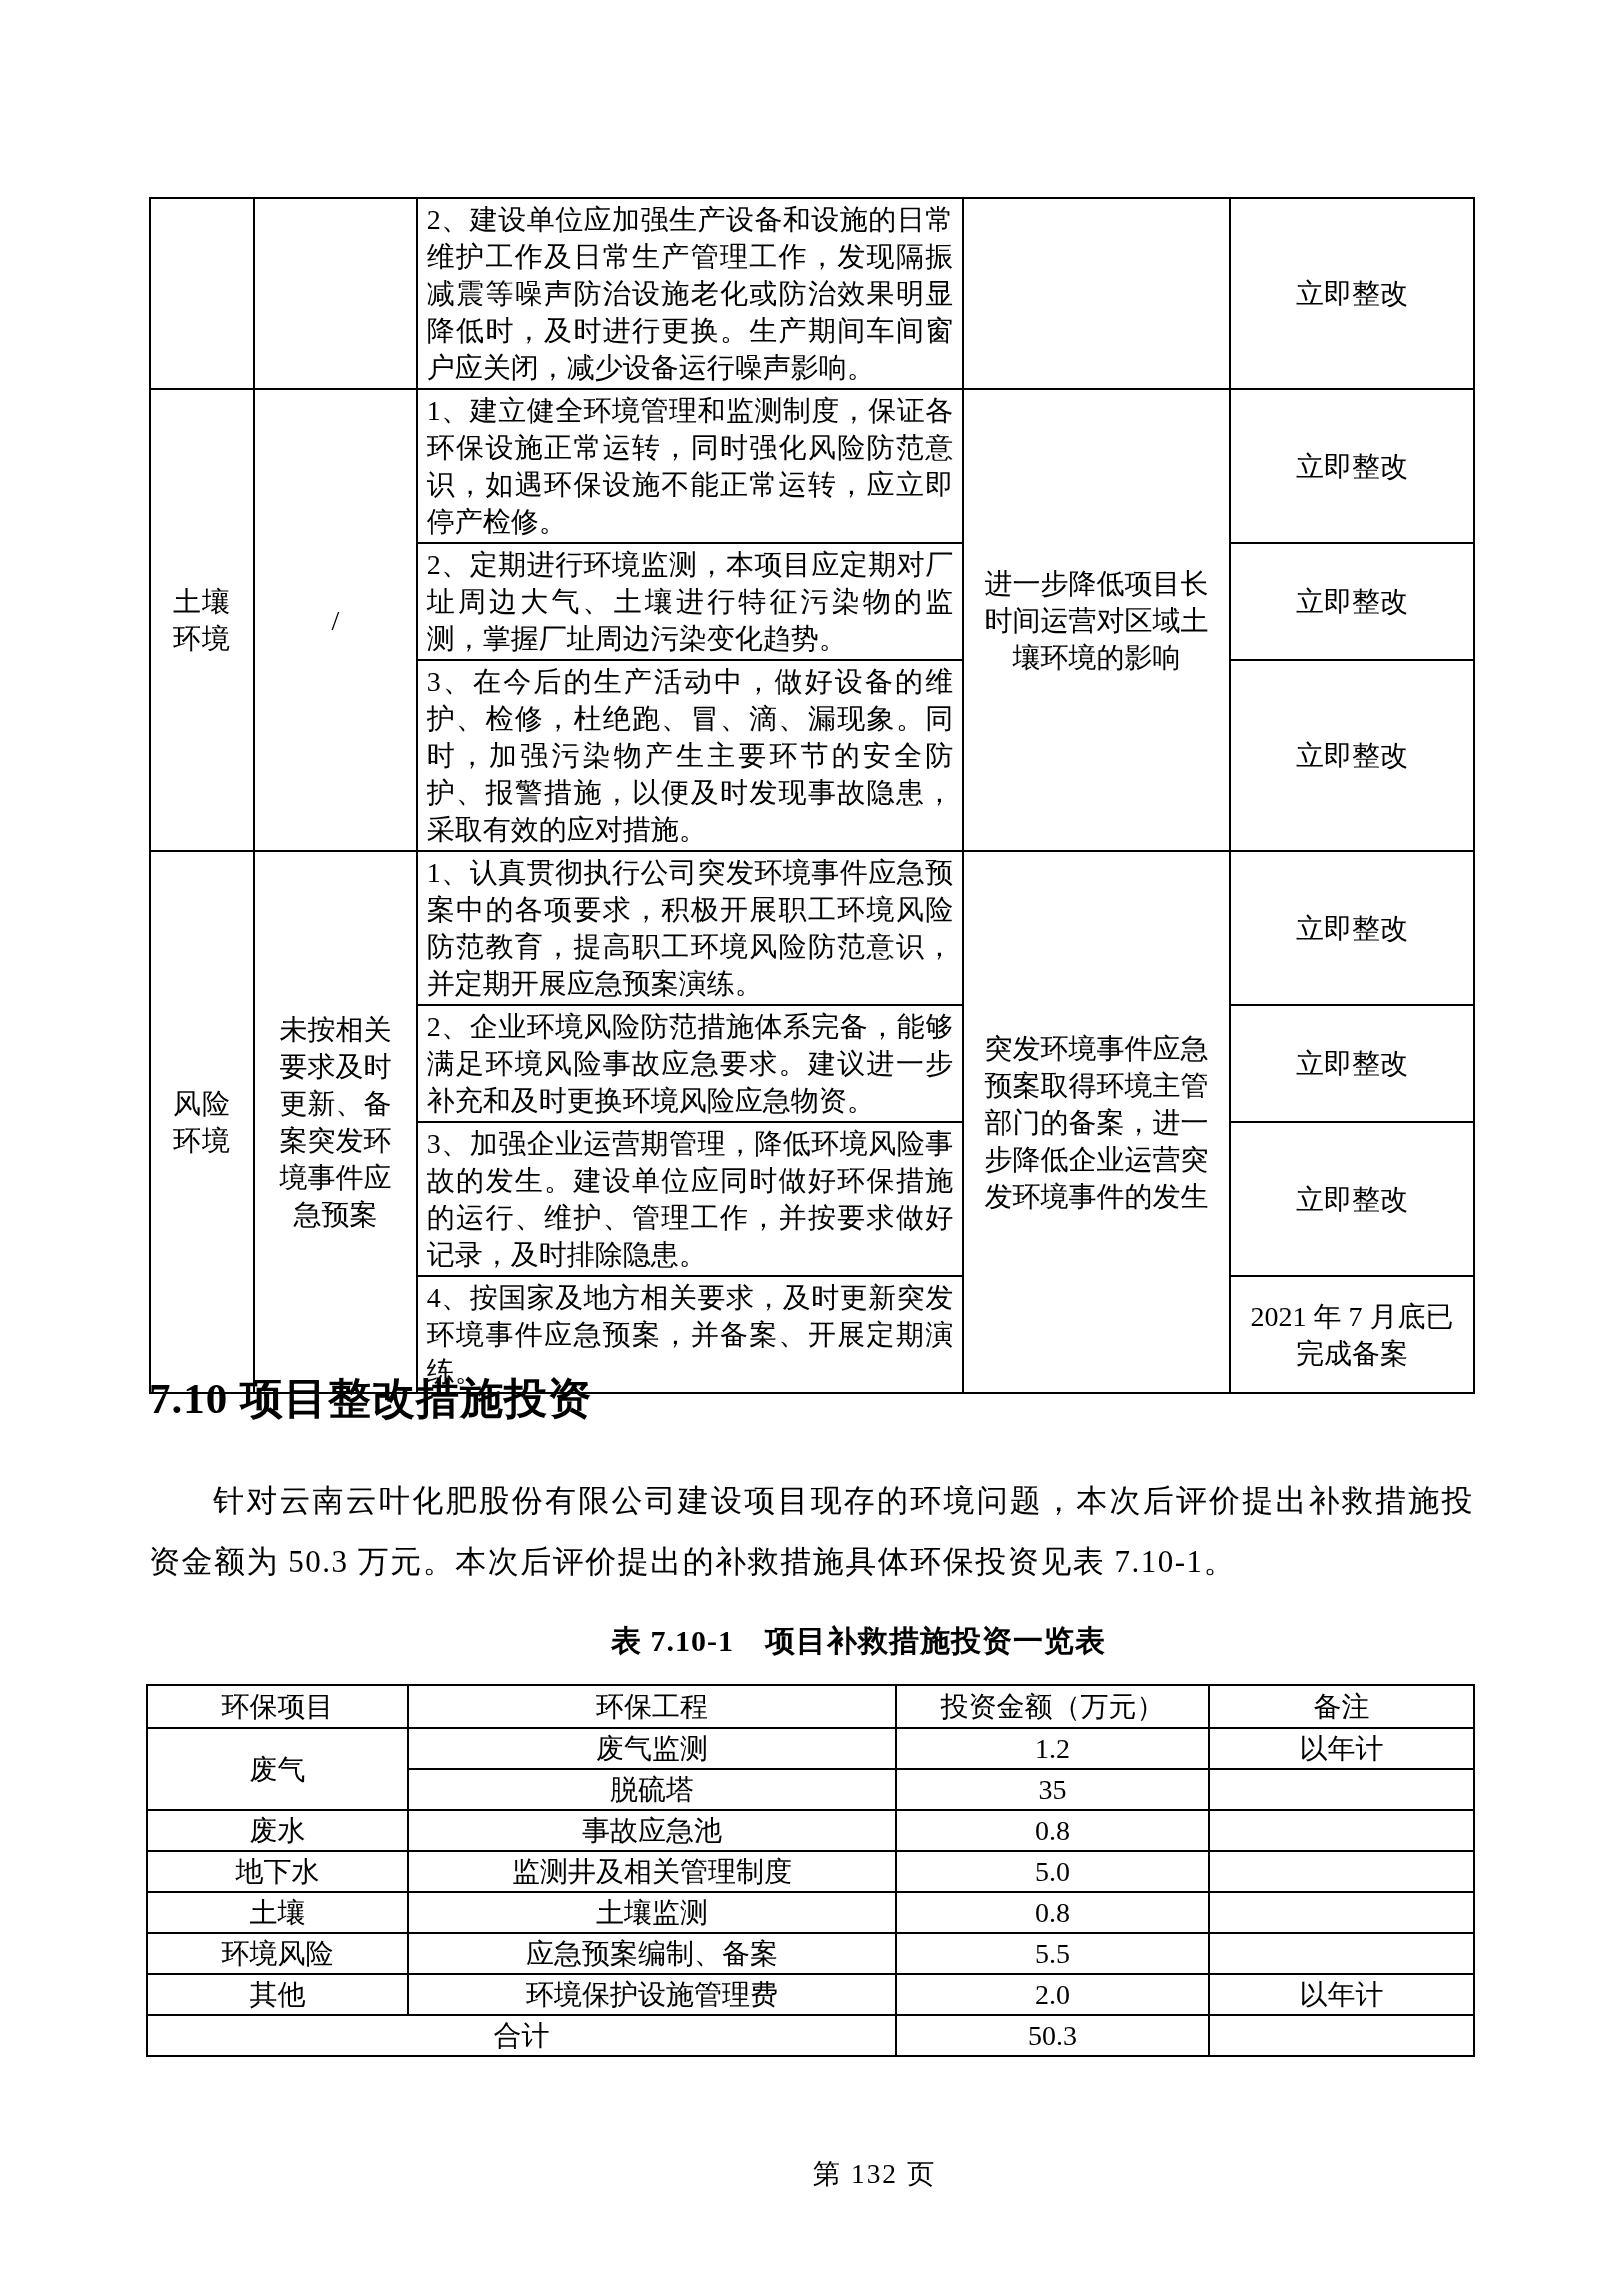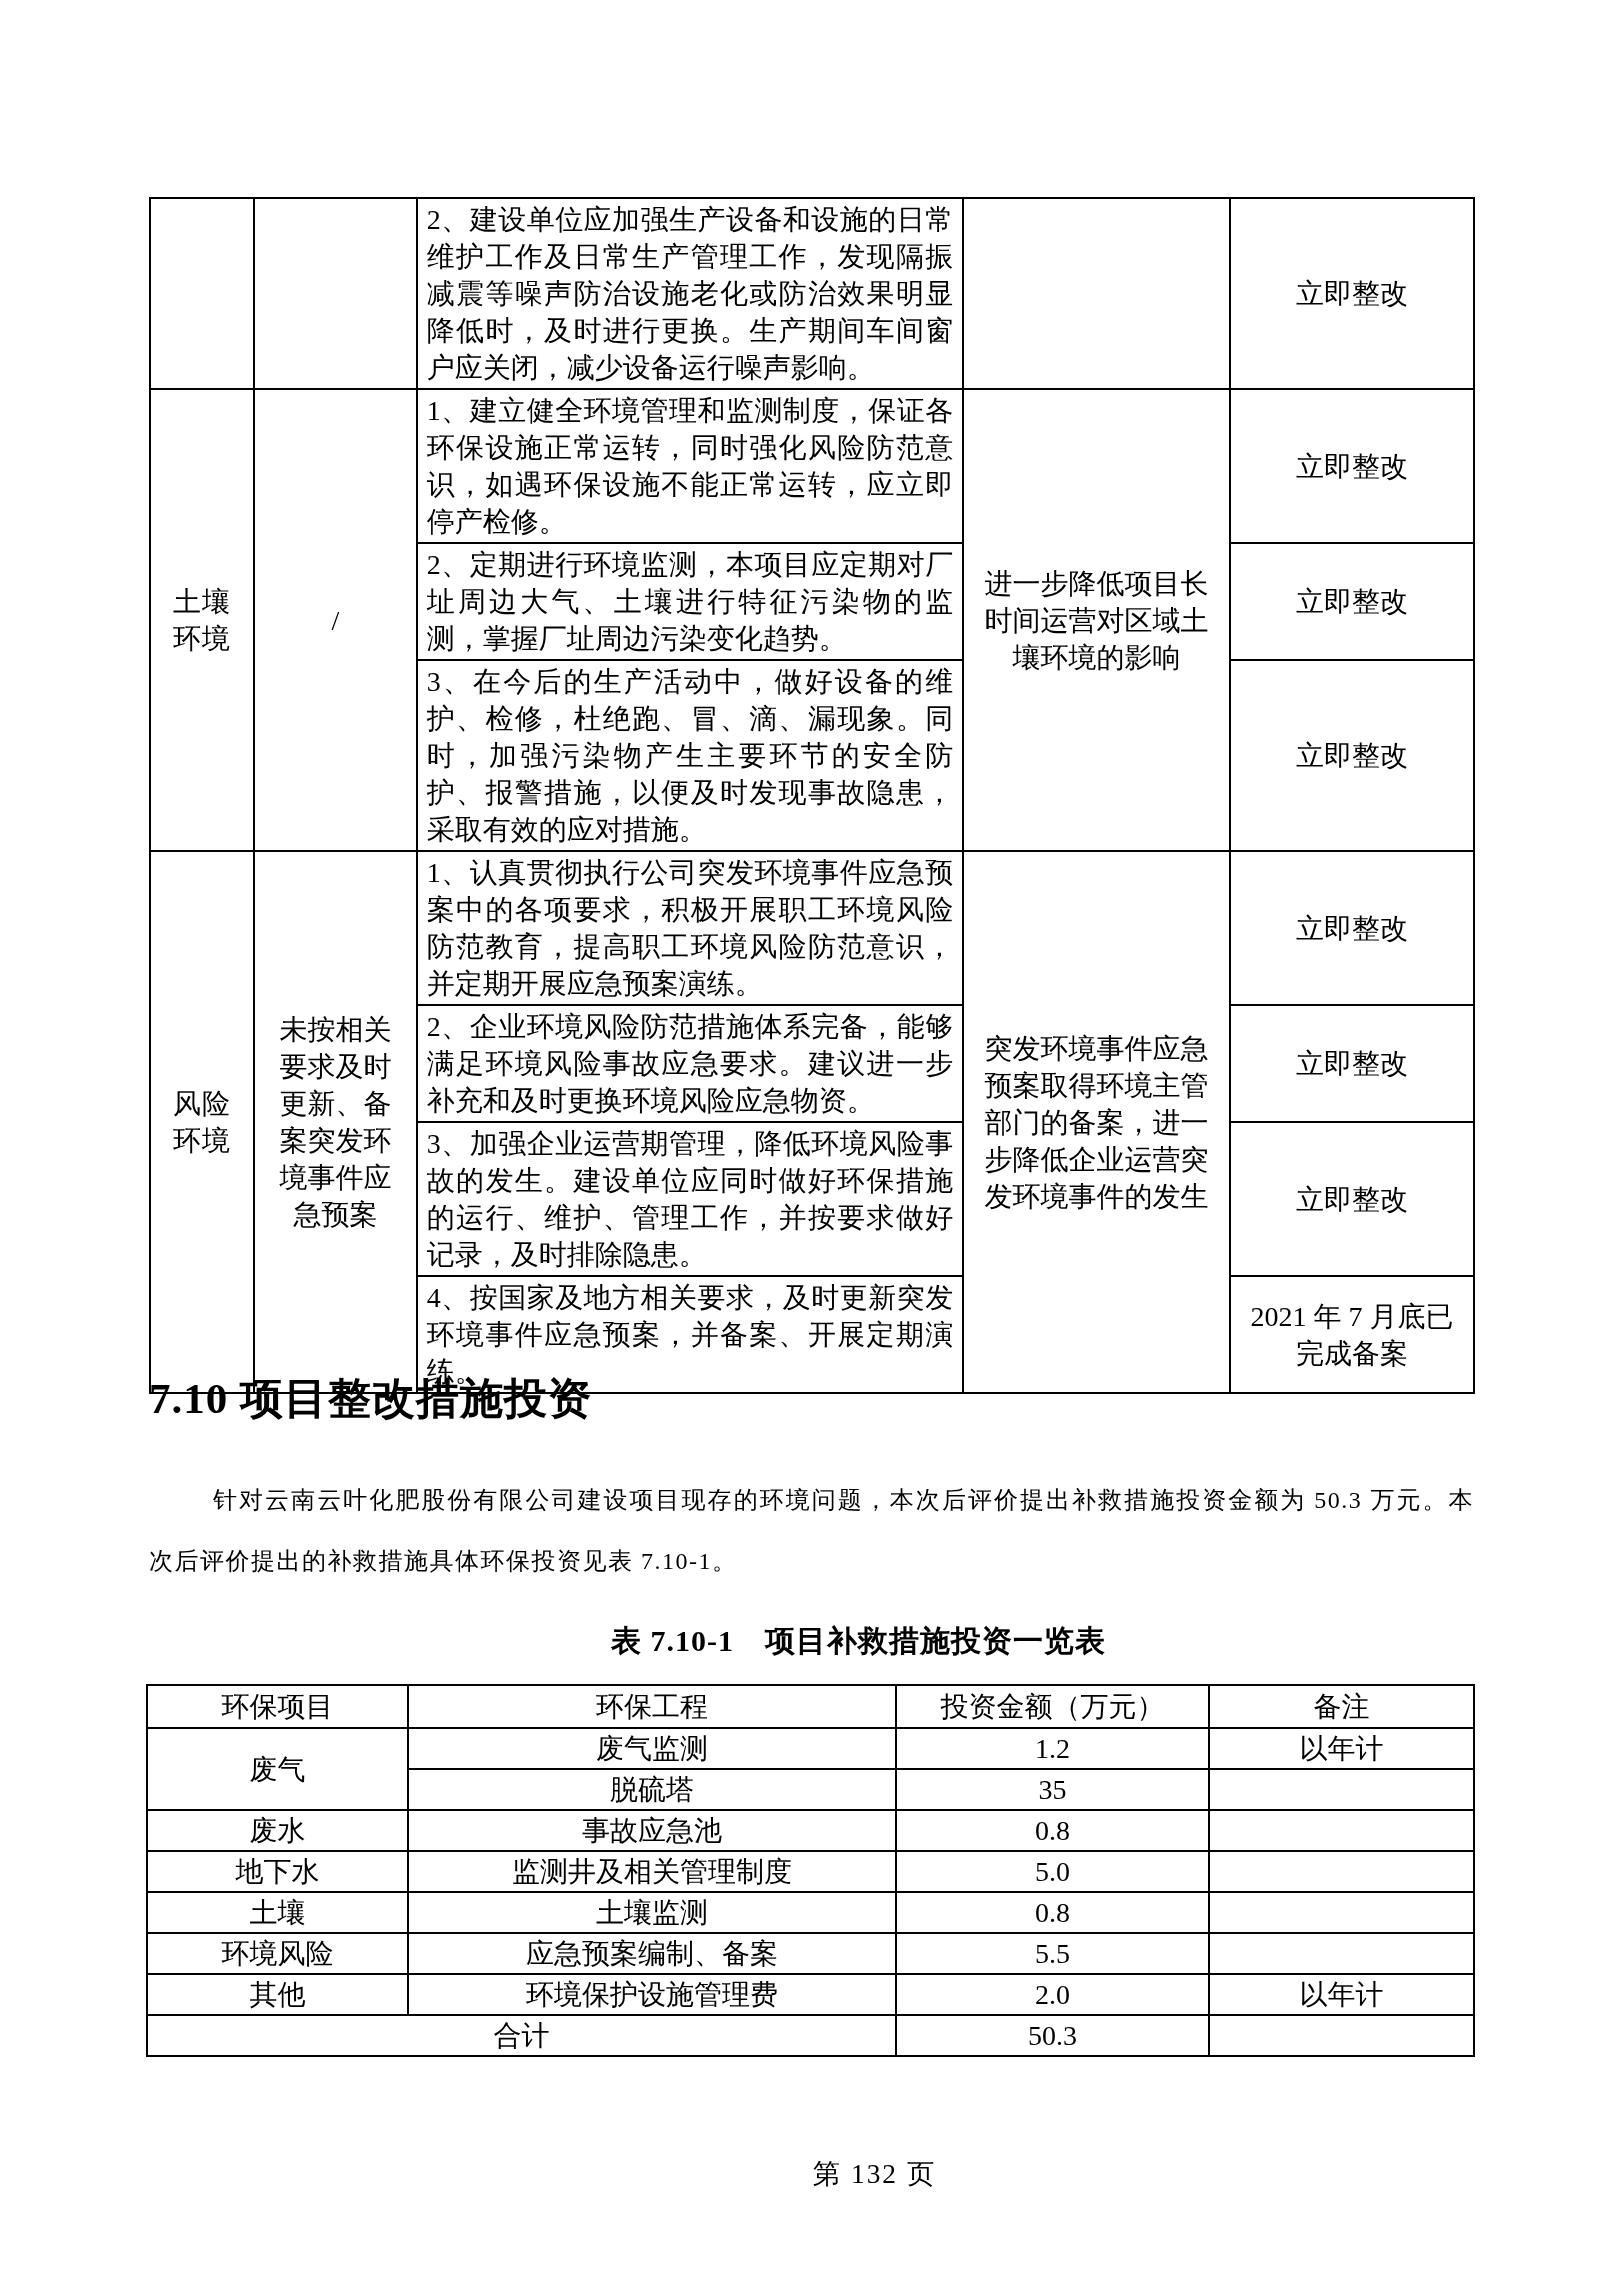--- a/index.html
+++ b/index.html
@@ -11,21 +11,21 @@
   
   #t1{left:149px;top:197px;width:1323px;}
   #t1 .c{text-align:center;}
   #t1 .m{text-align:justify;}
   #t1 .cat{white-space:pre-line;letter-spacing:1px;}
   #t1 .prob{padding:2px 16.7px;}
   #t1 .goal{padding:2px 8px;}
   
   #heading{position:absolute;left:149px;top:1370px;font-size:43px;font-weight:bold;
            letter-spacing:1px;}
-  #para{position:absolute;left:149px;top:1470px;width:1325px;font-size:24px;
+  #para{position:absolute;left:149px;top:1470px;width:1325px;font-size:31px;
         line-height:61px;letter-spacing:1.5px;text-indent:64px;text-align:justify;}
   #caption{position:absolute;left:0;top:1621px;width:1621px;text-align:center;
            font-size:30px;font-weight:bold;letter-spacing:1px;margin-left:48px;}
   
   #t2{left:146px;top:1684px;width:1326px;}
   #t2 td{text-align:center;line-height:35px;}
   #footer{position:absolute;left:16px;top:2156px;width:1621px;text-align:center;
           font-size:27.4px;letter-spacing:2px;margin-left:48px;}
 </style>
 </head>

